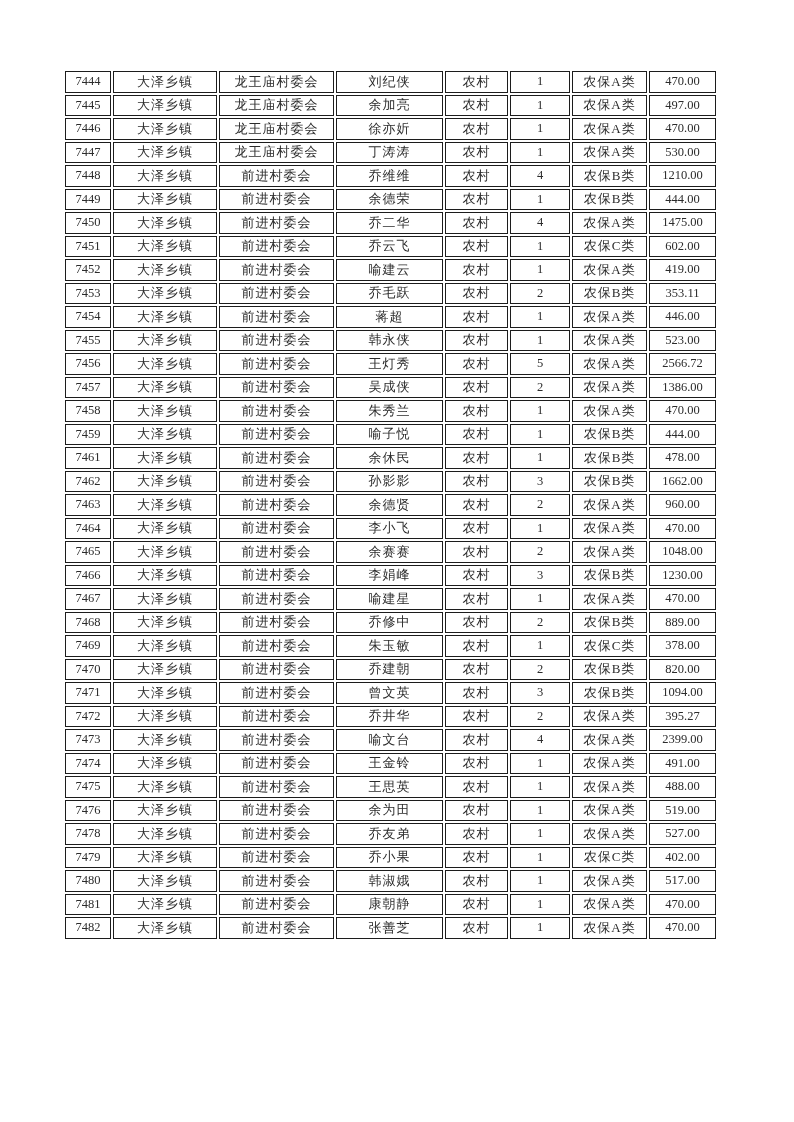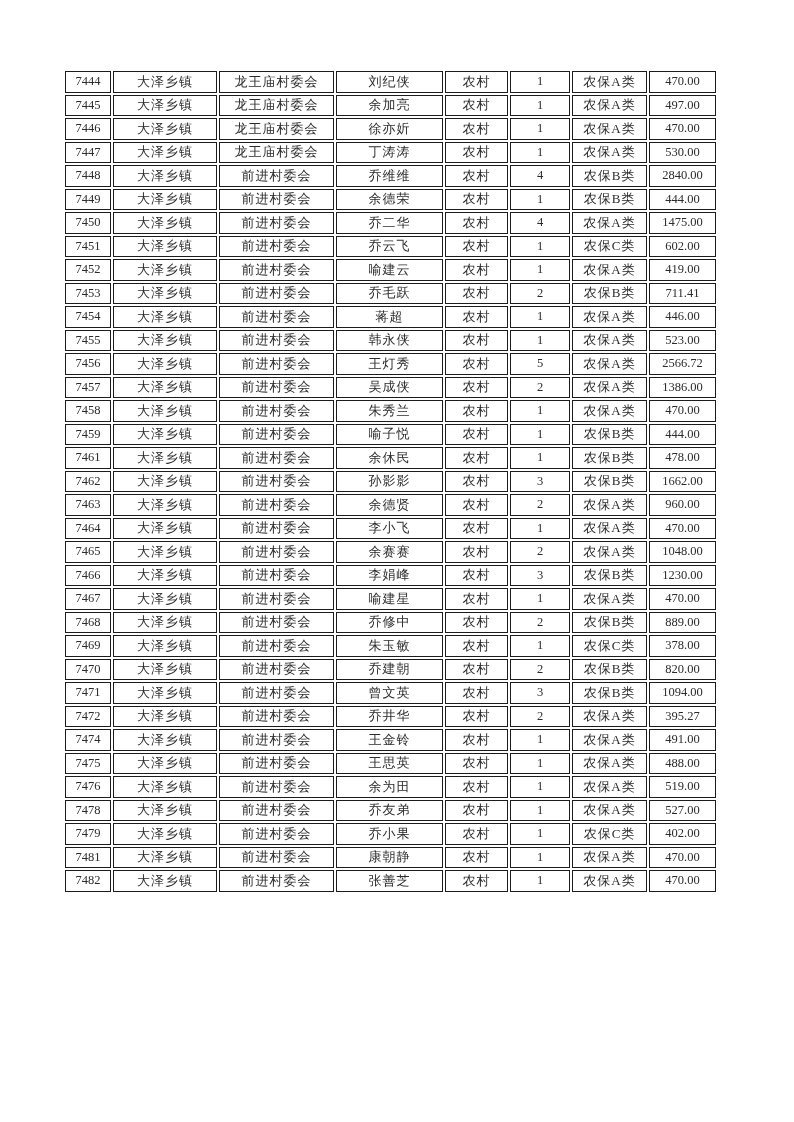--- a/index.html
+++ b/index.html
@@ -103,21 +103,21 @@
           <td>530.00</td>
         </tr>
         <tr>
           <td>7448</td>
           <td>大泽乡镇</td>
           <td>前进村委会</td>
           <td>乔维维</td>
           <td>农村</td>
           <td>4</td>
           <td>农保B类</td>
-          <td>2840.00</td>
+          <td>1210.00</td>
         </tr>
         <tr>
           <td>7449</td>
           <td>大泽乡镇</td>
           <td>前进村委会</td>
           <td>余德荣</td>
           <td>农村</td>
           <td>1</td>
           <td>农保B类</td>
           <td>444.00</td>
@@ -153,21 +153,21 @@
           <td>419.00</td>
         </tr>
         <tr>
           <td>7453</td>
           <td>大泽乡镇</td>
           <td>前进村委会</td>
           <td>乔毛跃</td>
           <td>农村</td>
           <td>2</td>
           <td>农保B类</td>
-          <td>711.41</td>
+          <td>353.11</td>
         </tr>
         <tr>
           <td>7454</td>
           <td>大泽乡镇</td>
           <td>前进村委会</td>
           <td>蒋超</td>
           <td>农村</td>
           <td>1</td>
           <td>农保A类</td>
           <td>446.00</td>
@@ -336,20 +336,30 @@
           <td>7472</td>
           <td>大泽乡镇</td>
           <td>前进村委会</td>
           <td>乔井华</td>
           <td>农村</td>
           <td>2</td>
           <td>农保A类</td>
           <td>395.27</td>
         </tr>
         <tr>
+          <td>7473</td>
+          <td>大泽乡镇</td>
+          <td>前进村委会</td>
+          <td>喻文台</td>
+          <td>农村</td>
+          <td>4</td>
+          <td>农保A类</td>
+          <td>2399.00</td>
+        </tr>
+        <tr>
           <td>7474</td>
           <td>大泽乡镇</td>
           <td>前进村委会</td>
           <td>王金铃</td>
           <td>农村</td>
           <td>1</td>
           <td>农保A类</td>
           <td>491.00</td>
         </tr>
         <tr>
@@ -384,20 +394,30 @@
         </tr>
         <tr>
           <td>7479</td>
           <td>大泽乡镇</td>
           <td>前进村委会</td>
           <td>乔小果</td>
           <td>农村</td>
           <td>1</td>
           <td>农保C类</td>
           <td>402.00</td>
+        </tr>
+        <tr>
+          <td>7480</td>
+          <td>大泽乡镇</td>
+          <td>前进村委会</td>
+          <td>韩淑娥</td>
+          <td>农村</td>
+          <td>1</td>
+          <td>农保A类</td>
+          <td>517.00</td>
         </tr>
         <tr>
           <td>7481</td>
           <td>大泽乡镇</td>
           <td>前进村委会</td>
           <td>康朝静</td>
           <td>农村</td>
           <td>1</td>
           <td>农保A类</td>
           <td>470.00</td>

